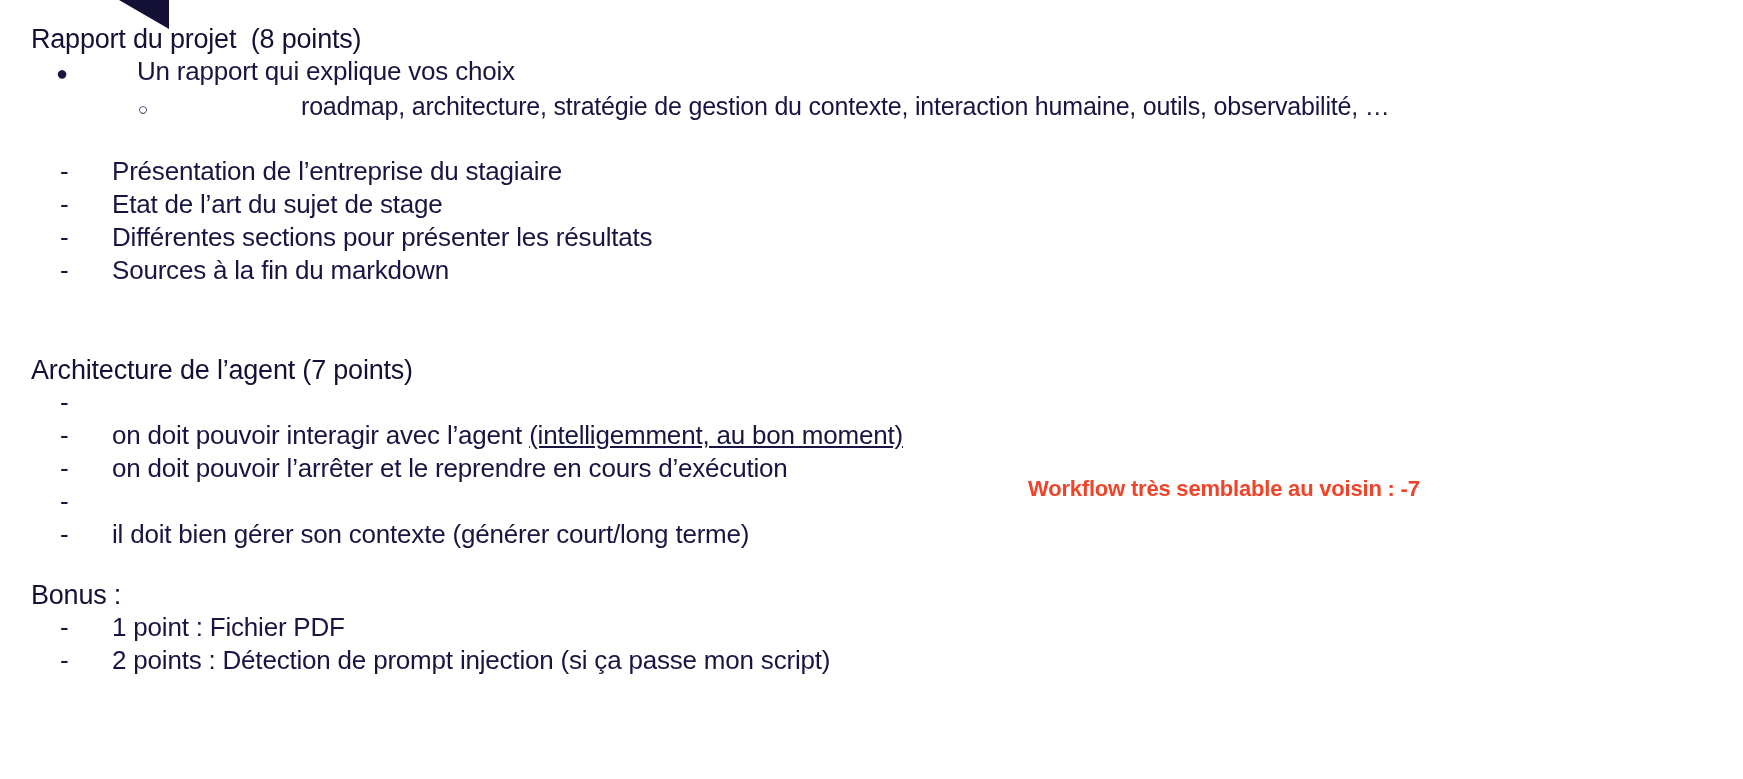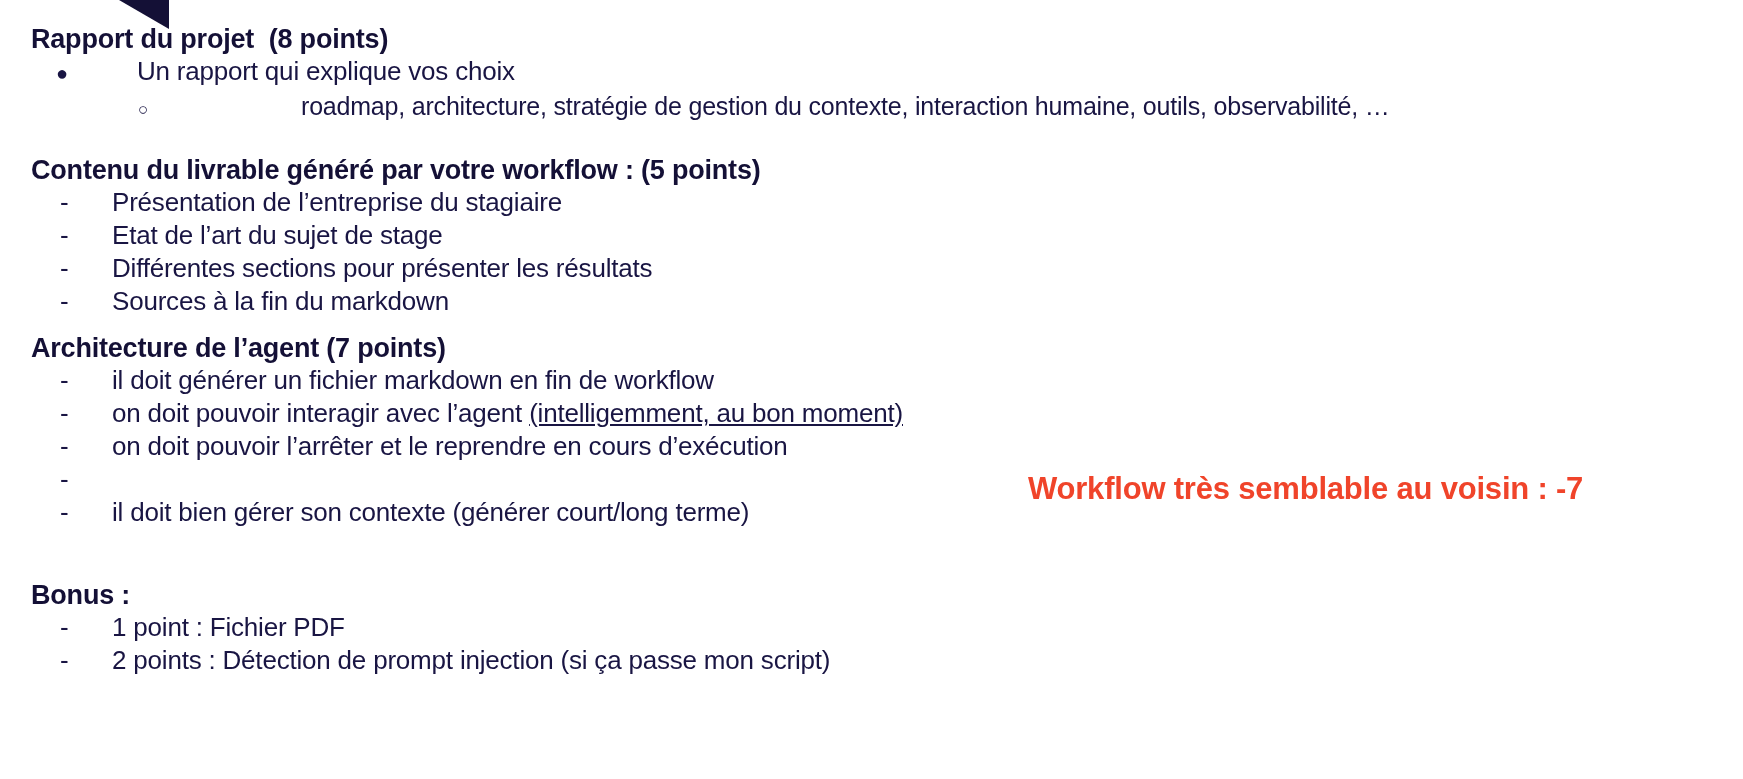--- a/index.html
+++ b/index.html
@@ -34,21 +34,21 @@
     width: 1743px;
     height: 779px;
   }
 
   .section {
     position: absolute;
     left: 31px;
   }
 
   .section-heading {
-    font-weight: bold;
+    font-weight: normal;
     font-size: 27px;
     line-height: 30px;
     letter-spacing: -0.2px;
     color: #141036;
     white-space: pre;
     margin: 0;
   }
 
   .item-list {
     list-style: none;
@@ -107,34 +107,34 @@
   }
   .item-text u {
     text-decoration: underline;
     text-underline-offset: 2px;
     text-align: center;
   }
 
   
   #section-rapport       { top: 24px; }
   #section-contenu       { top: 155px; }
-  #section-architecture  { top: 333px; }
+  #section-architecture  { top: 355px; }
   #section-bonus         { top: 580px; }
 
   .section-heading.gap-after { margin-bottom: 1px; }
 
   
   #annotation {
     position: absolute;
     left: 1028px;
     top: 404px;
     width: 540px;
     color: #F0442A;
     font-weight: bold;
-    font-size: 31px;
+    font-size: 22px;
     line-height: 34px;
     letter-spacing: -0.2px;
     white-space: pre;
   }
   #annotation .ann-line { display: block; }
 </style>
 </head>
 <body>
 
 <div id="slide-body">
@@ -151,21 +151,20 @@
         <span class="item-text">Un rapport qui explique vos choix</span>
       </li>
       <li class="item bullet-l2">
         <span class="marker">○</span>
         <span class="item-text">roadmap, architecture, stratégie de gestion du contexte, interaction humaine, outils, observabilité, …</span>
       </li>
     </ul>
   </div>
 
   <div class="section" id="section-contenu">
-    <div class="section-heading gap-after">Contenu du livrable généré par votre workflow : (5 points)</div>
     <ul class="item-list">
       <li class="item dash">
         <span class="marker">-</span>
         <span class="item-text">Présentation de l’entreprise du stagiaire</span>
       </li>
       <li class="item dash">
         <span class="marker">-</span>
         <span class="item-text">Etat de l’art du sujet de stage</span>
       </li>
       <li class="item dash">
@@ -177,21 +176,20 @@
         <span class="item-text">Sources à la fin du markdown</span>
       </li>
     </ul>
   </div>
 
   <div class="section" id="section-architecture">
     <div class="section-heading gap-after">Architecture de l’agent (7 points)</div>
     <ul class="item-list">
       <li class="item dash">
         <span class="marker">-</span>
-        <span class="item-text">il doit générer un fichier markdown en fin de workflow</span>
       </li>
       <li class="item dash">
         <span class="marker">-</span>
         <span class="item-text"><span>on doit pouvoir interagir avec l’agent </span><u>(intelligemment, au bon moment)</u></span>
       </li>
       <li class="item dash">
         <span class="marker">-</span>
         <span class="item-text">on doit pouvoir l’arrêter et le reprendre en cours d’exécution</span>
       </li>
       <li class="item dash">

